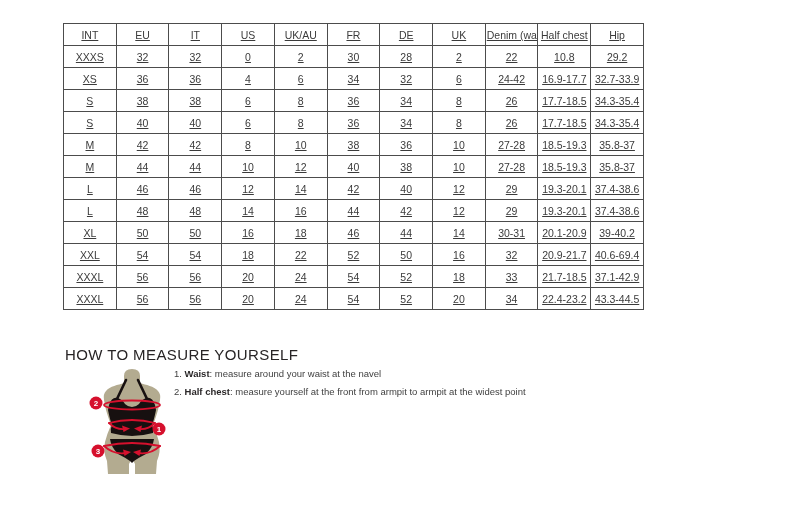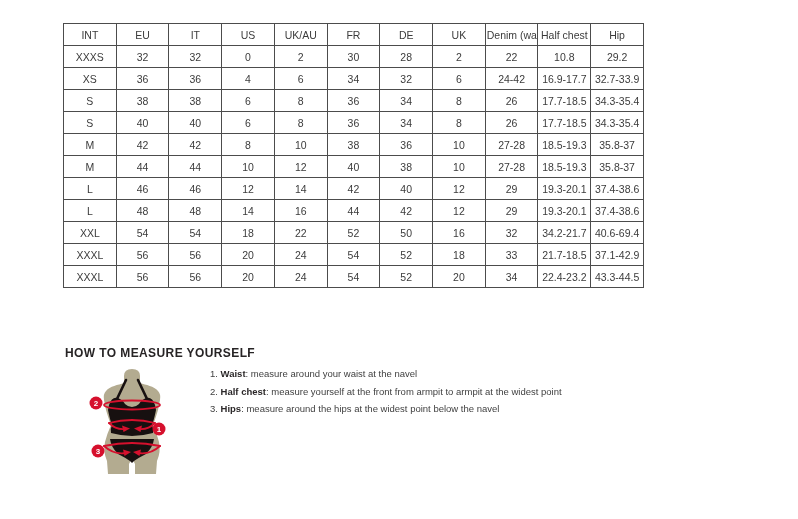--- a/index.html
+++ b/index.html
@@ -4,40 +4,40 @@
 <style>
   html,body{margin:0;padding:0;}
   body{
     width:798px;height:519px;position:relative;background:#ffffff;
     font-family:"Liberation Sans",sans-serif;overflow:hidden;
     color:#3b3b3b;
   }
   
   .size-table{
     position:absolute;left:63px;top:23px;width:581px;
-    border-collapse:collapse;table-layout:fixed;
+    border-collapse:collapse;table-layout:fixed;text-decoration:underline;
   }
   .size-table th,.size-table td{
     border:1px solid var(--table-border,#4c4c4c);
     height:21px;padding:0 1px;text-align:center;vertical-align:middle;
     font-size:10.5px;font-weight:400;color:var(--text,#3b3b3b);
     white-space:nowrap;overflow:hidden;background:#fff;
   }
   
   .measure-heading{
     position:absolute;left:65px;top:346px;
-    font-size:12px;font-weight:bold;letter-spacing:.4px;
+    font-size:15px;font-weight:normal;letter-spacing:.4px;
     color:#272425;
   }
   .measure-list{
     position:absolute;left:174px;top:368px;width:580px;
   }
   .mi{
     font-size:9.5px;line-height:11px;margin-bottom:6.5px;
-    color:#3f3f3f;white-space:nowrap;margin-left:36px;
+    color:#3f3f3f;white-space:nowrap;
   }
   .mi b{color:#2b2829;}
   
   .figure-wrap{
     position:absolute;left:84px;top:366px;width:100px;height:114px;
   }
   .skin{fill:var(--body-tan,#b3ab90);}
   .garment{fill:var(--garment-black,#171010);}
   .strap{stroke:var(--garment-black,#171010);stroke-width:2.6;fill:none;stroke-linecap:round;}
   .mark{stroke:var(--accent-red,#d6102d);stroke-width:1.8;fill:none;stroke-linecap:round;}
@@ -166,30 +166,43 @@
         <td>14</td>
         <td>16</td>
         <td>44</td>
         <td>42</td>
         <td>12</td>
         <td>29</td>
         <td>19.3-20.1</td>
         <td>37.4-38.6</td>
       </tr>
       <tr>
+        <td>XL</td>
+        <td>50</td>
+        <td>50</td>
+        <td>16</td>
+        <td>18</td>
+        <td>46</td>
+        <td>44</td>
+        <td>14</td>
+        <td>30-31</td>
+        <td>20.1-20.9</td>
+        <td>39-40.2</td>
+      </tr>
+      <tr>
         <td>XXL</td>
         <td>54</td>
         <td>54</td>
         <td>18</td>
         <td>22</td>
         <td>52</td>
         <td>50</td>
         <td>16</td>
         <td>32</td>
-        <td>34.2-21.7</td>
+        <td>20.9-21.7</td>
         <td>40.6-69.4</td>
       </tr>
       <tr>
         <td>XXXL</td>
         <td>56</td>
         <td>56</td>
         <td>20</td>
         <td>24</td>
         <td>54</td>
         <td>52</td>
@@ -264,14 +277,13 @@
     <circle class="badge" cx="75" cy="63" r="6.5"></circle>
     <text class="badge-num" x="75" y="66">1</text>
     <circle class="badge" cx="14" cy="85" r="6.5"></circle>
     <text class="badge-num" x="14" y="88">3</text>
   </svg>
 </div>
 
 <div class="measure-list">
     <div class="mi"><span>1. </span><b>Waist</b><span>: measure around your waist at the navel</span></div>
     <div class="mi"><span>2. </span><b>Half chest</b><span>: measure yourself at the front from armpit to armpit at the widest point</span></div>
-    <div class="mi"><span>3. </span><b>Hips</b><span>: measure around the hips at the widest point below the navel</span></div>
   </div>
 
 </body></html>

